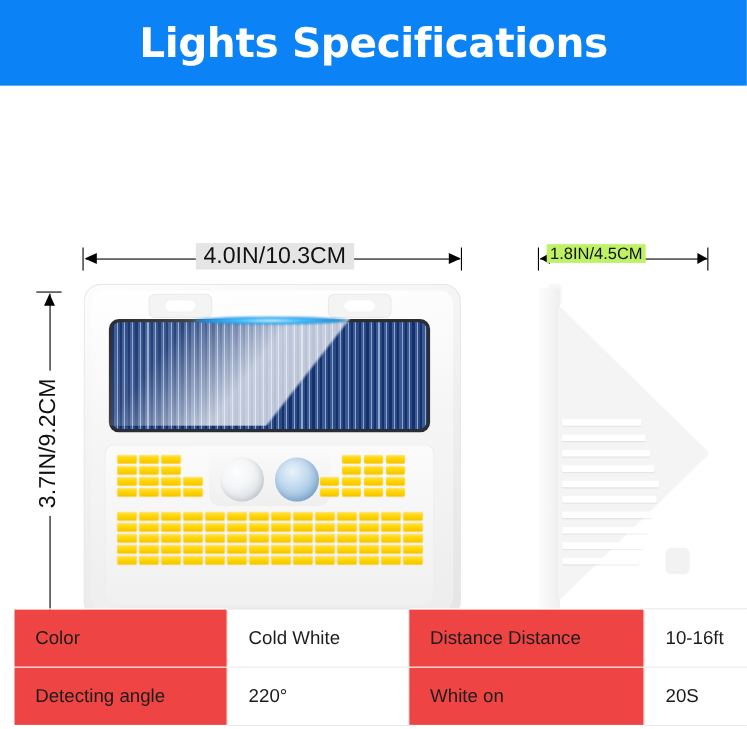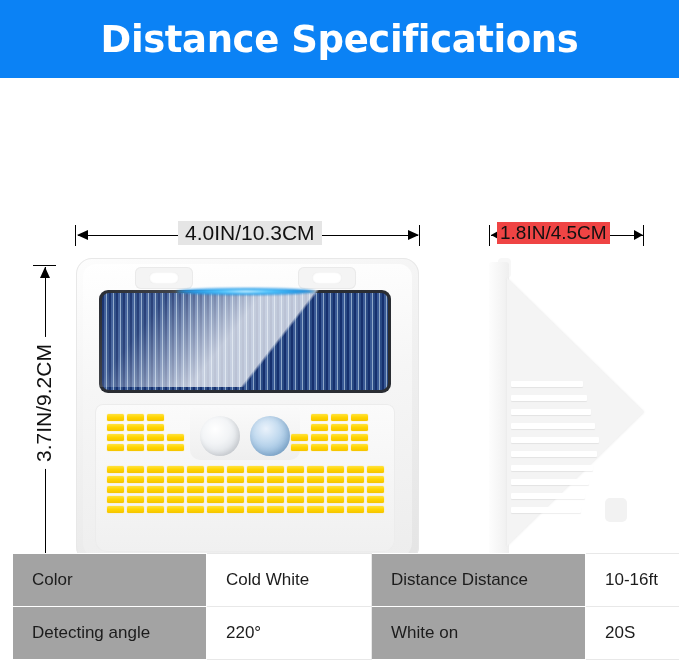--- a/index.html
+++ b/index.html
@@ -51,22 +51,22 @@
   }
   .dim-width-label {
     left: 178px; top: 143px;
     font-size: 21px;
     background: #e5e5e5;
     padding: 0 7px;
     z-index: 5;
   }
   .dim-side-label {
     left: 497px; top: 144px;
-    font-size: 19px;
-    background: #ef4444;
+    font-size: 15px;
+    background: #bef264;
     padding: 0 3px;
     z-index: 5;
   }
   .dim-height-label {
     left: -22px; top: 313px;
     font-size: 21px;
     transform: rotate(-90deg);
     transform-origin: center center;
     background: #ffffff;
     padding: 0 7px;
@@ -323,38 +323,38 @@
   .spec-table td {
     height: 52px;
     padding: 0 0 0 19px;
     font-size: 17px;
     color: #1c1c1c;
     border: 1px solid #ffffff;
     vertical-align: middle;
     font-family: "Liberation Sans", sans-serif;
   }
   .spec-key {
-    background: #a3a3a3;
+    background: #ef4444;
   }
   .spec-val {
     background: #ffffff;
     border-right: 1px solid #e8e8e8 !important;
     border-top: 1px solid #e8e8e8 !important;
     border-bottom: 1px solid #e8e8e8 !important;
   }
   .col-k1 { width: 174px; }
   .col-v1 { width: 145px; margin-top: 28px; }
   .col-k2 { width: 194px; }
   .col-v2 { width: 140px; }
 </style>
 </head>
 <body>
 
 <div class="banner">
-  <div class="banner-title">Distance Specifications</div>
+  <div class="banner-title">Lights Specifications</div>
 </div>
 
 <div class="diagram">
 
   <div class="tick-v" style="left:75px; top:147px; height:21px;"></div>
   <div class="tick-v" style="left:419px; top:147px; height:21px;"></div>
   <div class="hline" style="left:78px; top:157px; width:340px;"></div>
   <div class="arrow arrow-left" style="left:77px; top:152px;"></div>
   <div class="arrow arrow-right" style="left:408px; top:152px;"></div>
   <div class="dim-label dim-width-label">4.0IN/10.3CM</div>

